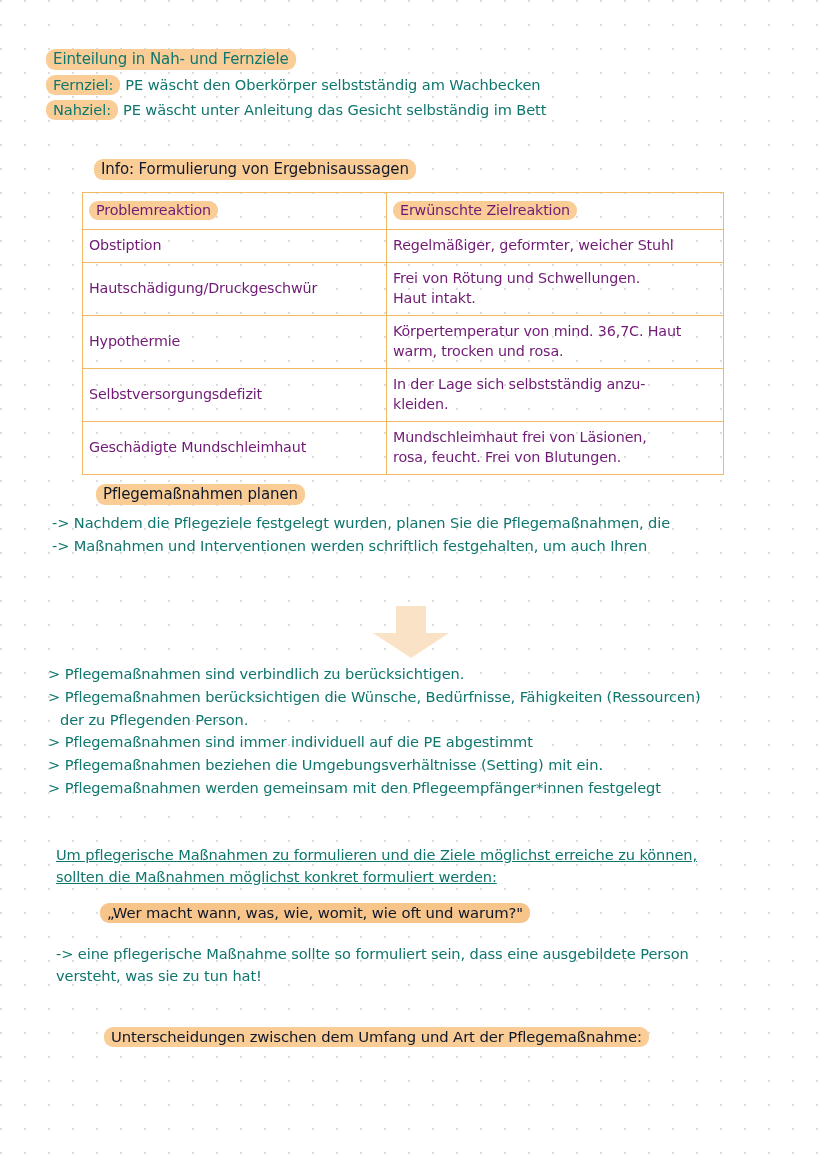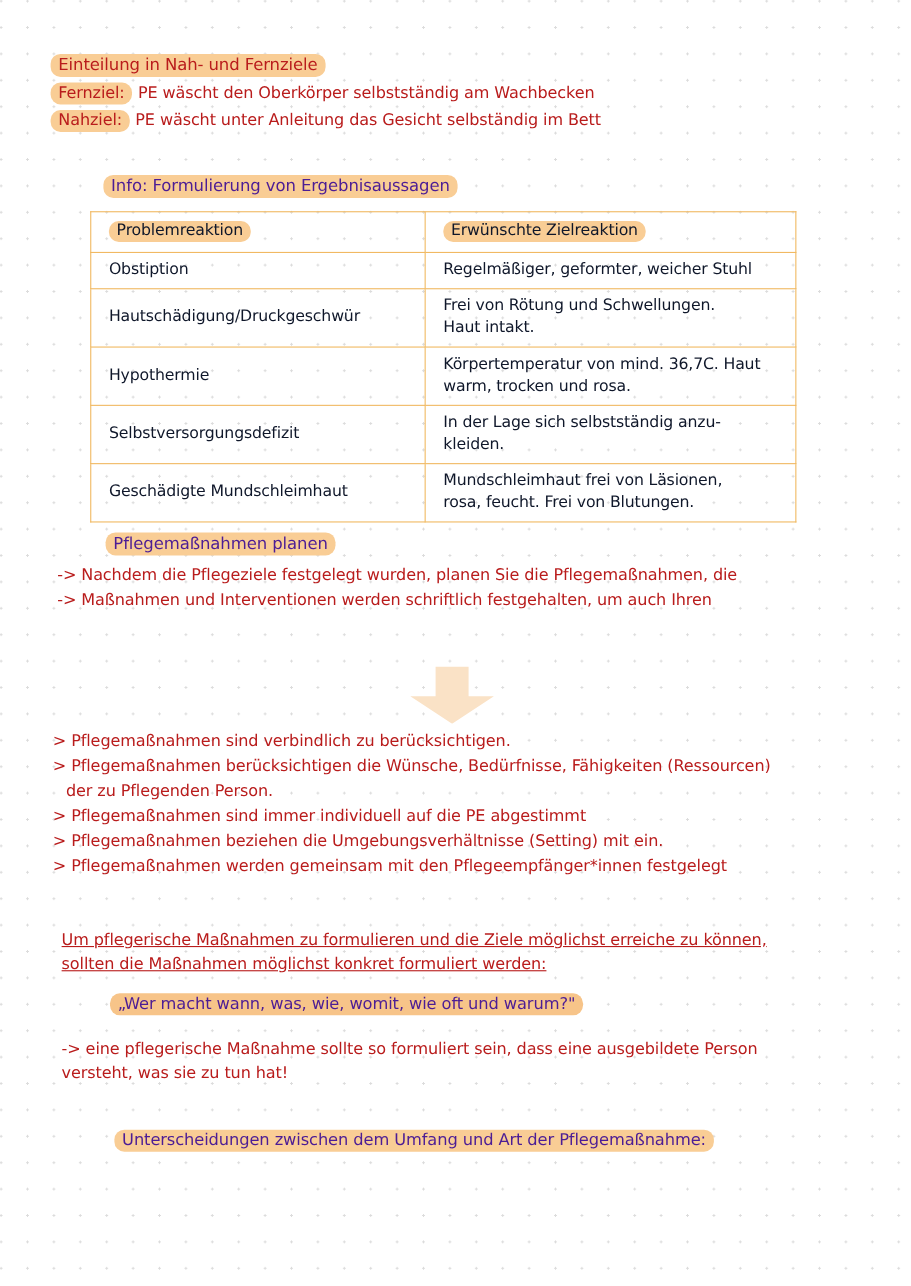--- a/index.html
+++ b/index.html
@@ -29,29 +29,29 @@
     height: 1169px;
   }
 
   
   .txt {
     position: absolute;
     font-size: 14.6px;
     line-height: 21px;
     letter-spacing: -0.1px;
     white-space: nowrap;
-    color: #4c1d95;
+    color: #0f172a;
     padding-left: 48px;
   }
   .blk {
     position: absolute;
     font-size: 14.6px;
     line-height: 21.5px;
     letter-spacing: -0.1px;
-    color: #b91c1c;
+    color: #0f766e;
   }
 
   
   .hl {
     background-color: #f9cd95;
     border-radius: 9px;
     padding: 1px 7px 2px 7px;
     box-decoration-break: clone;
     -webkit-box-decoration-break: clone;
     display: inline;
@@ -73,28 +73,28 @@
   #ergebnis-table {
     position: absolute;
     left: 82px;
     top: 192px;
     width: 641px;
     border-collapse: collapse;
     table-layout: fixed;
   }
   #ergebnis-table td, #ergebnis-table th {
     border: 1.3px solid #f1b962;
-    padding: 6px 10px 7px 16px;
+    padding: 6px 10px 7px 6px;
     vertical-align: middle;
     text-align: left;
     font-weight: normal;
     font-size: 14.3px;
     line-height: 19.5px;
     letter-spacing: -0.15px;
-    color: #0f172a;
+    color: #701a75;
   }
   #ergebnis-table th {
     padding-top: 8px;
     padding-bottom: 8px;
   }
   #ergebnis-table col.c1 { width: 304px; }
   #ergebnis-table col.c2 { width: 337px; }
   .cellwrap { display: block; }
 
   

